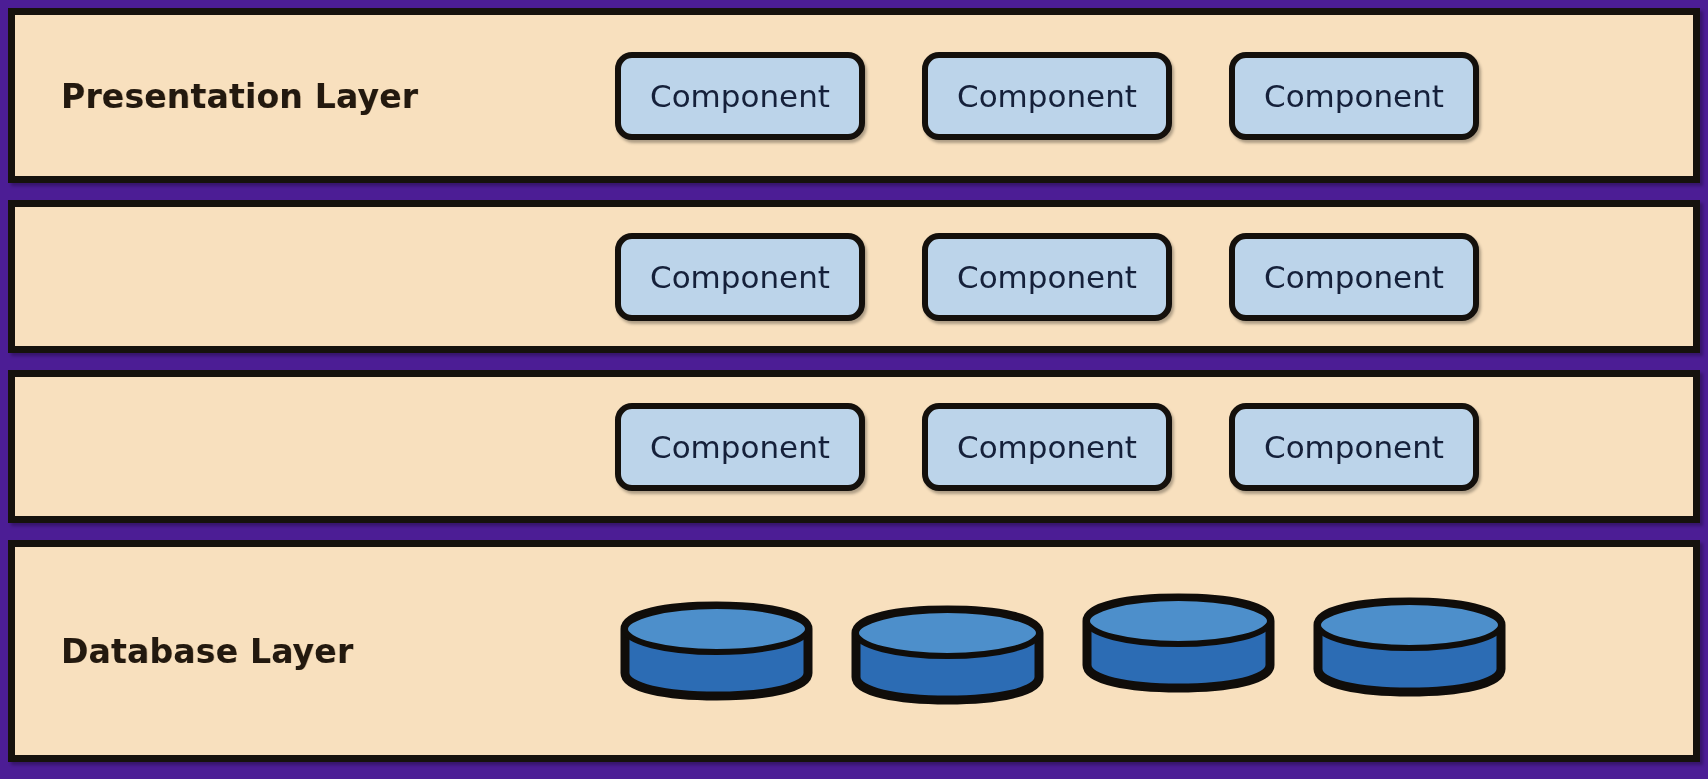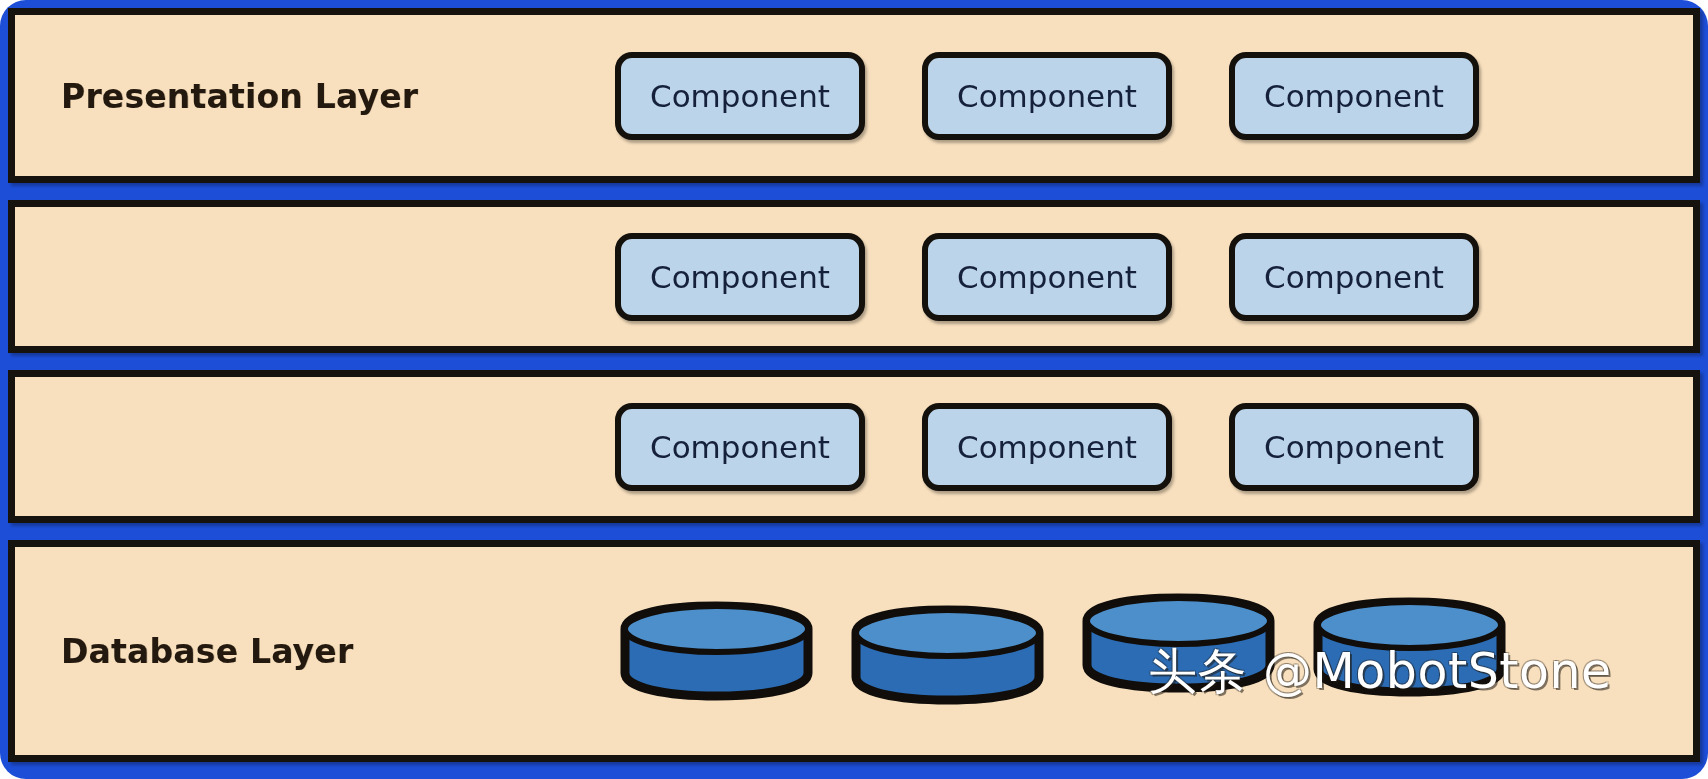--- a/index.html
+++ b/index.html
@@ -14,22 +14,21 @@
     overflow: hidden;
     position: relative;
   }
 
   #diagram {
     position: absolute;
     left: 0;
     top: 0;
     width: 1708px;
     height: 779px;
-    background: #1d4ed8;
-    border-radius: 26px;
+    background: #4c1d95;
   }
 
   
   .layer-band {
     position: absolute;
     left: 8px;
     width: 1692px;
     background: #f8e0be;
     border: 7px solid #16120d;
     box-sizing: border-box;
@@ -192,15 +191,14 @@
       <div class="cylinder cyl-shift-d">
         <svg class="cyl-svg" width="193" height="100" viewBox="0 0 193 100">
           <path d="M5,28 C5,13 46,5 96.5,5 C147,5 188,13 188,28 L188,72 C188,87 147,95 96.5,95 C46,95 5,87 5,72 Z" fill="#2c6cb4" stroke="#100d0a" stroke-width="9"></path>
           <ellipse cx="96.5" cy="28" rx="91.5" ry="23" fill="#4d8fcb" stroke="#100d0a" stroke-width="6"></ellipse>
         </svg>
       </div>
 
     </div>
   </div>
 
-  <div class="watermark">头条 @MobotStone</div>
 
 </div>
 
 </body></html>

